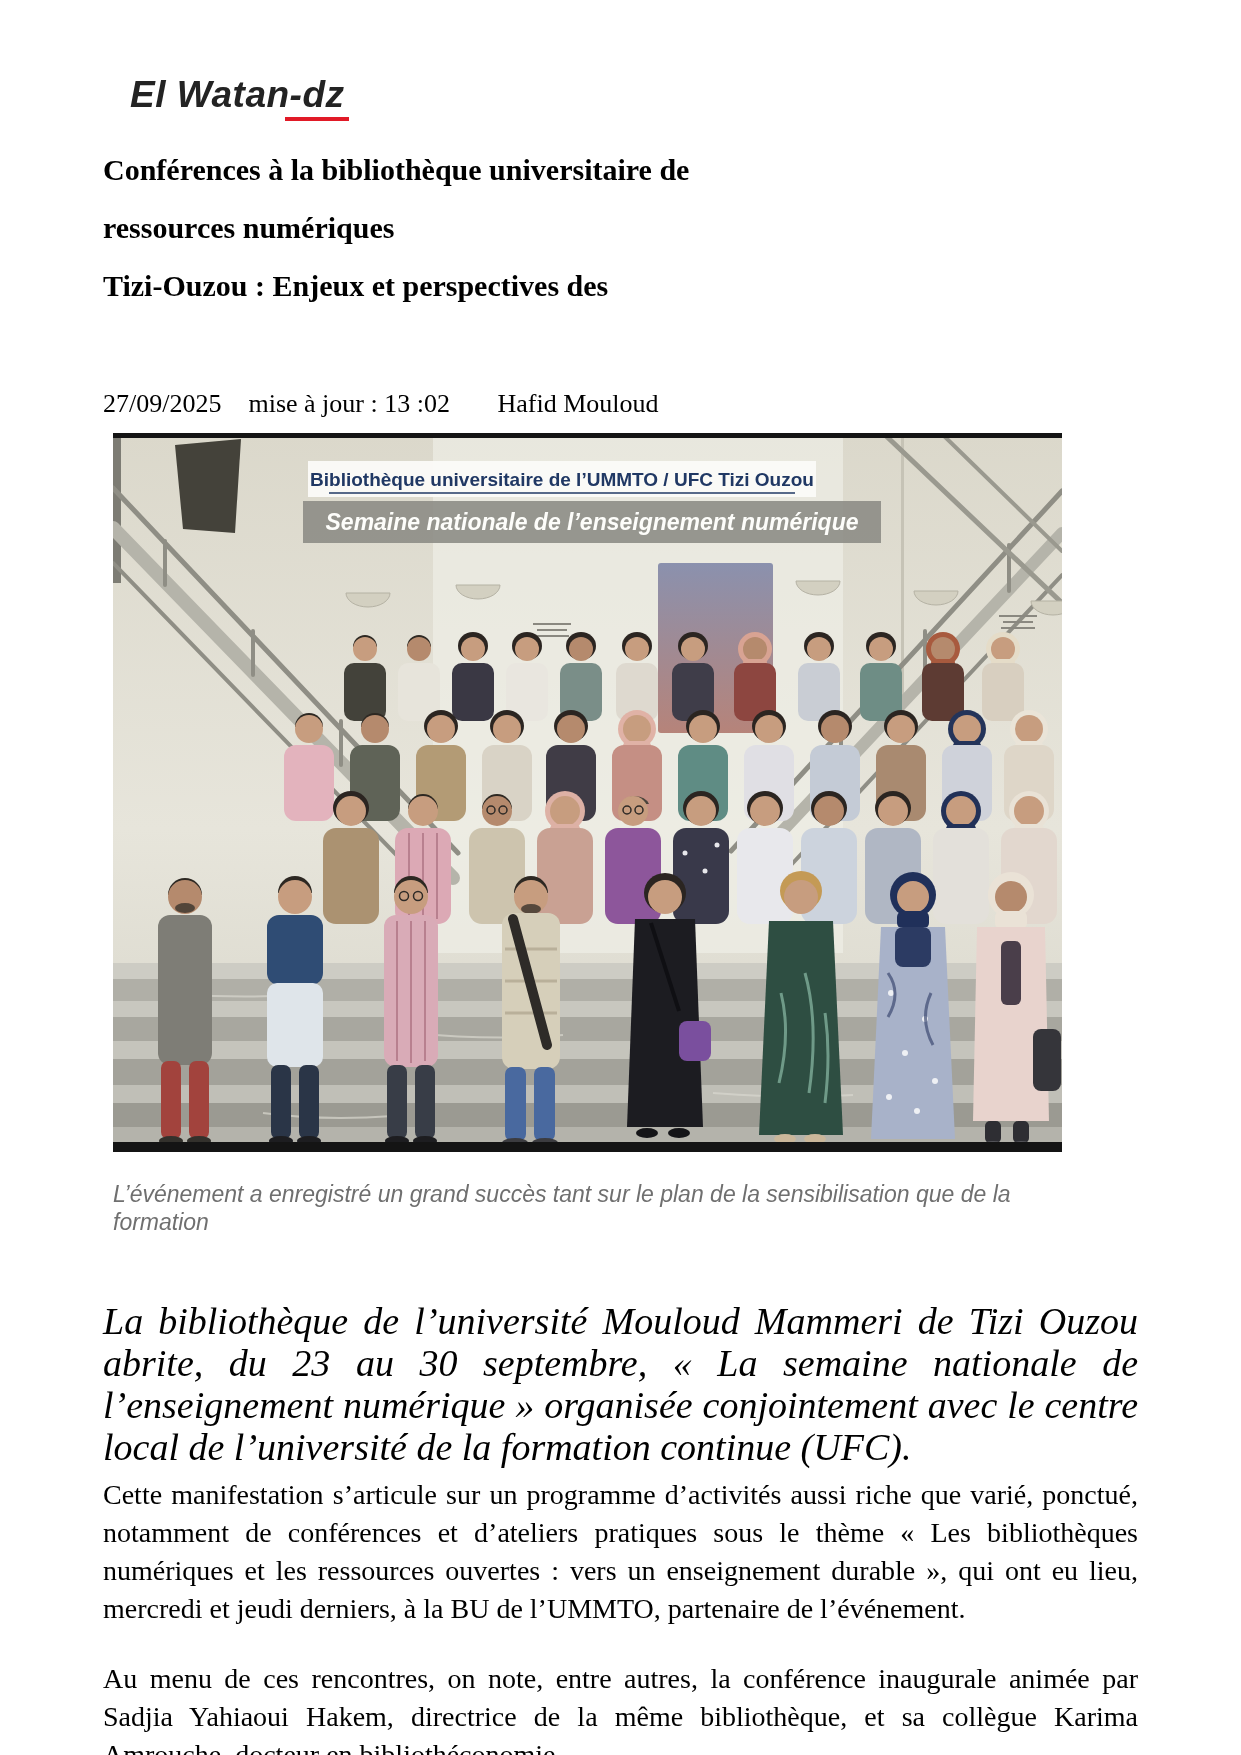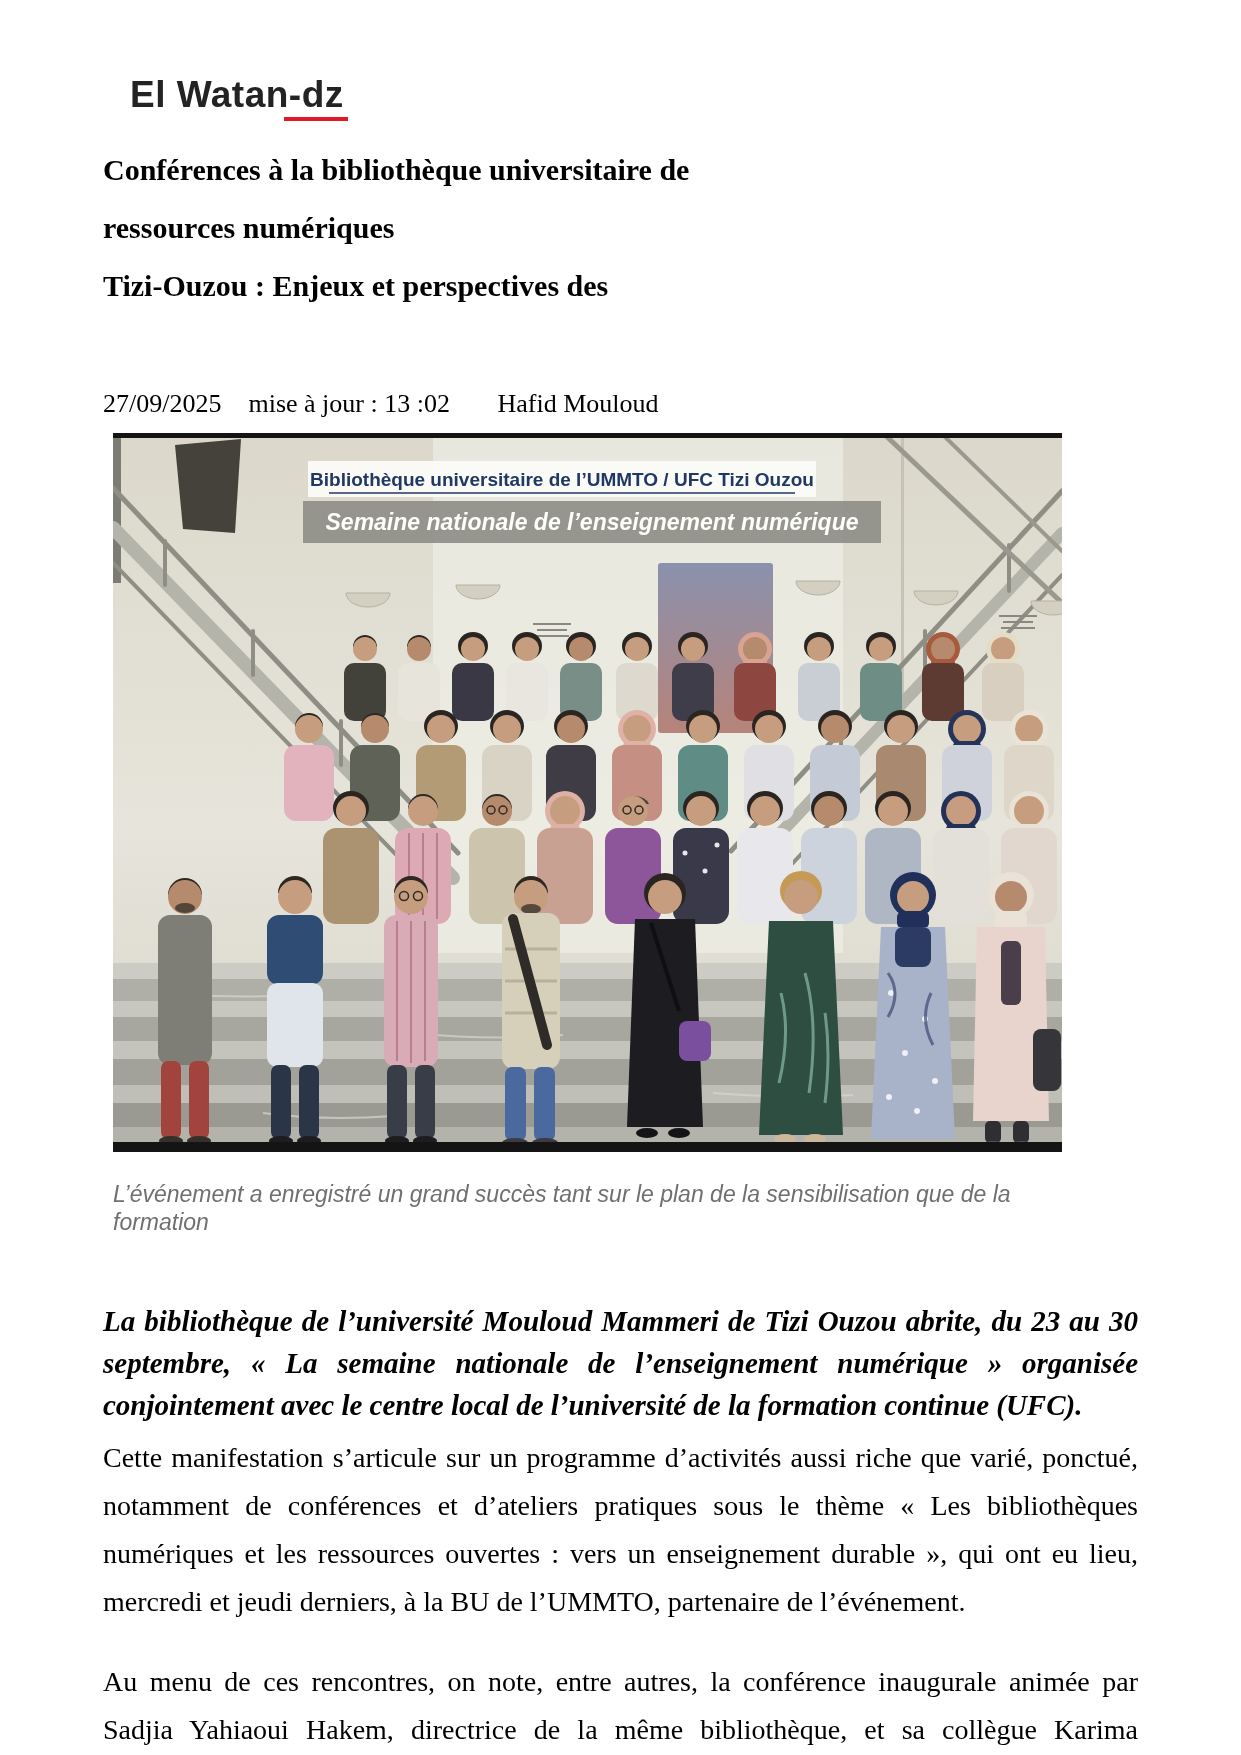--- a/index.html
+++ b/index.html
@@ -1,43 +1,43 @@
 <!DOCTYPE html>
 <html lang="fr"><head>
 <meta charset="utf-8">
 <style>
   html,body{margin:0;padding:0;background:#ffffff;}
   body{width:1241px;height:1755px;overflow:hidden;font-family:"Liberation Serif",serif;color:#000;}
   .page{padding:76px 103px 0 103px;}
 
   
   .logo{position:relative;display:inline-block;margin-left:27px;
-        font-family:"Liberation Sans",sans-serif;font-weight:700;
+        font-family:"Liberation Sans",sans-serif;font-weight:700;font-style:italic;
         font-size:37px;letter-spacing:.5px;color:#232323;line-height:1;}
   .logo-underline{position:absolute;right:-4px;bottom:-8px;width:64px;height:4px;background:#e11a27;}
 
   
   h1{margin:28px 0 0 0;font-family:"Liberation Serif",serif;font-weight:700;
      font-size:30px;line-height:58px;color:#000;}
   h1 span{display:block;}
 
   
   .meta{margin-top:72px;font-size:26px;line-height:34px;color:#000;}
   .meta .sep{display:inline-block;width:14px;}
 
   
   figure.photo{margin:12px 0 0 10px;width:949px;padding:0;}
   .caption{width:949px;margin:24px 0 0 10px;text-align:left;
            font-family:"Liberation Sans",sans-serif;font-style:italic;
            font-size:23px;line-height:28px;color:#6f6f6f;}
 
   
-  .lead{margin:64px 0 0 0;width:1035px;font-weight:700;font-style:italic;
-        font-size:29px;line-height:42px;text-align:justify;}
-  .body-par{margin:8px 0 0 0;width:1035px;font-size:28px;line-height:48px;text-align:justify;}
+  .lead{margin:64px 0 0 0;width:1035px;font-weight:400;font-style:italic;
+        font-size:38px;line-height:42px;text-align:justify;}
+  .body-par{margin:8px 0 0 0;width:1035px;font-size:28px;line-height:38px;text-align:justify;}
   .body-par + .body-par{margin-top:32px;}
 </style>
 </head>
 <body>
 
 <div class="page">
 
   <div class="logo">
     <span>El Watan-dz</span>
     <span class="logo-underline"></span>

